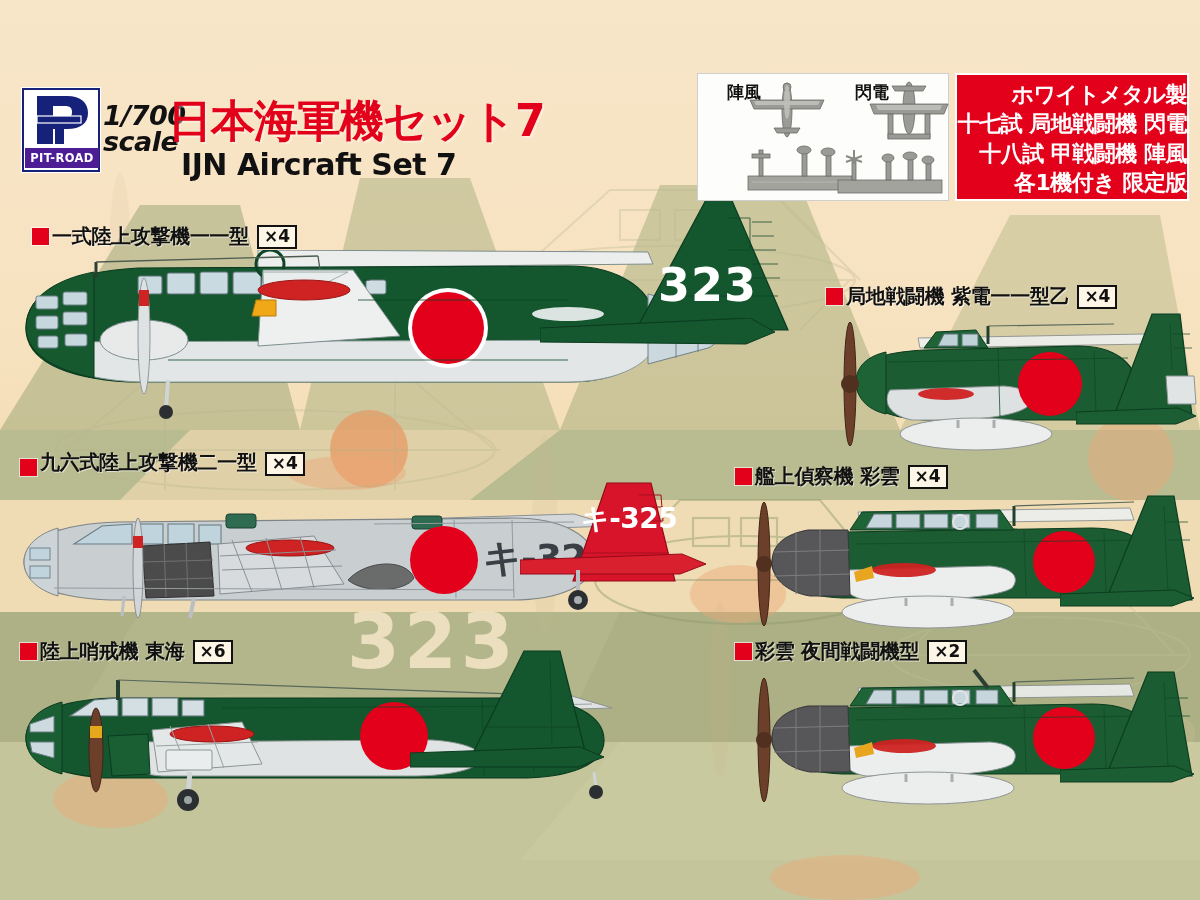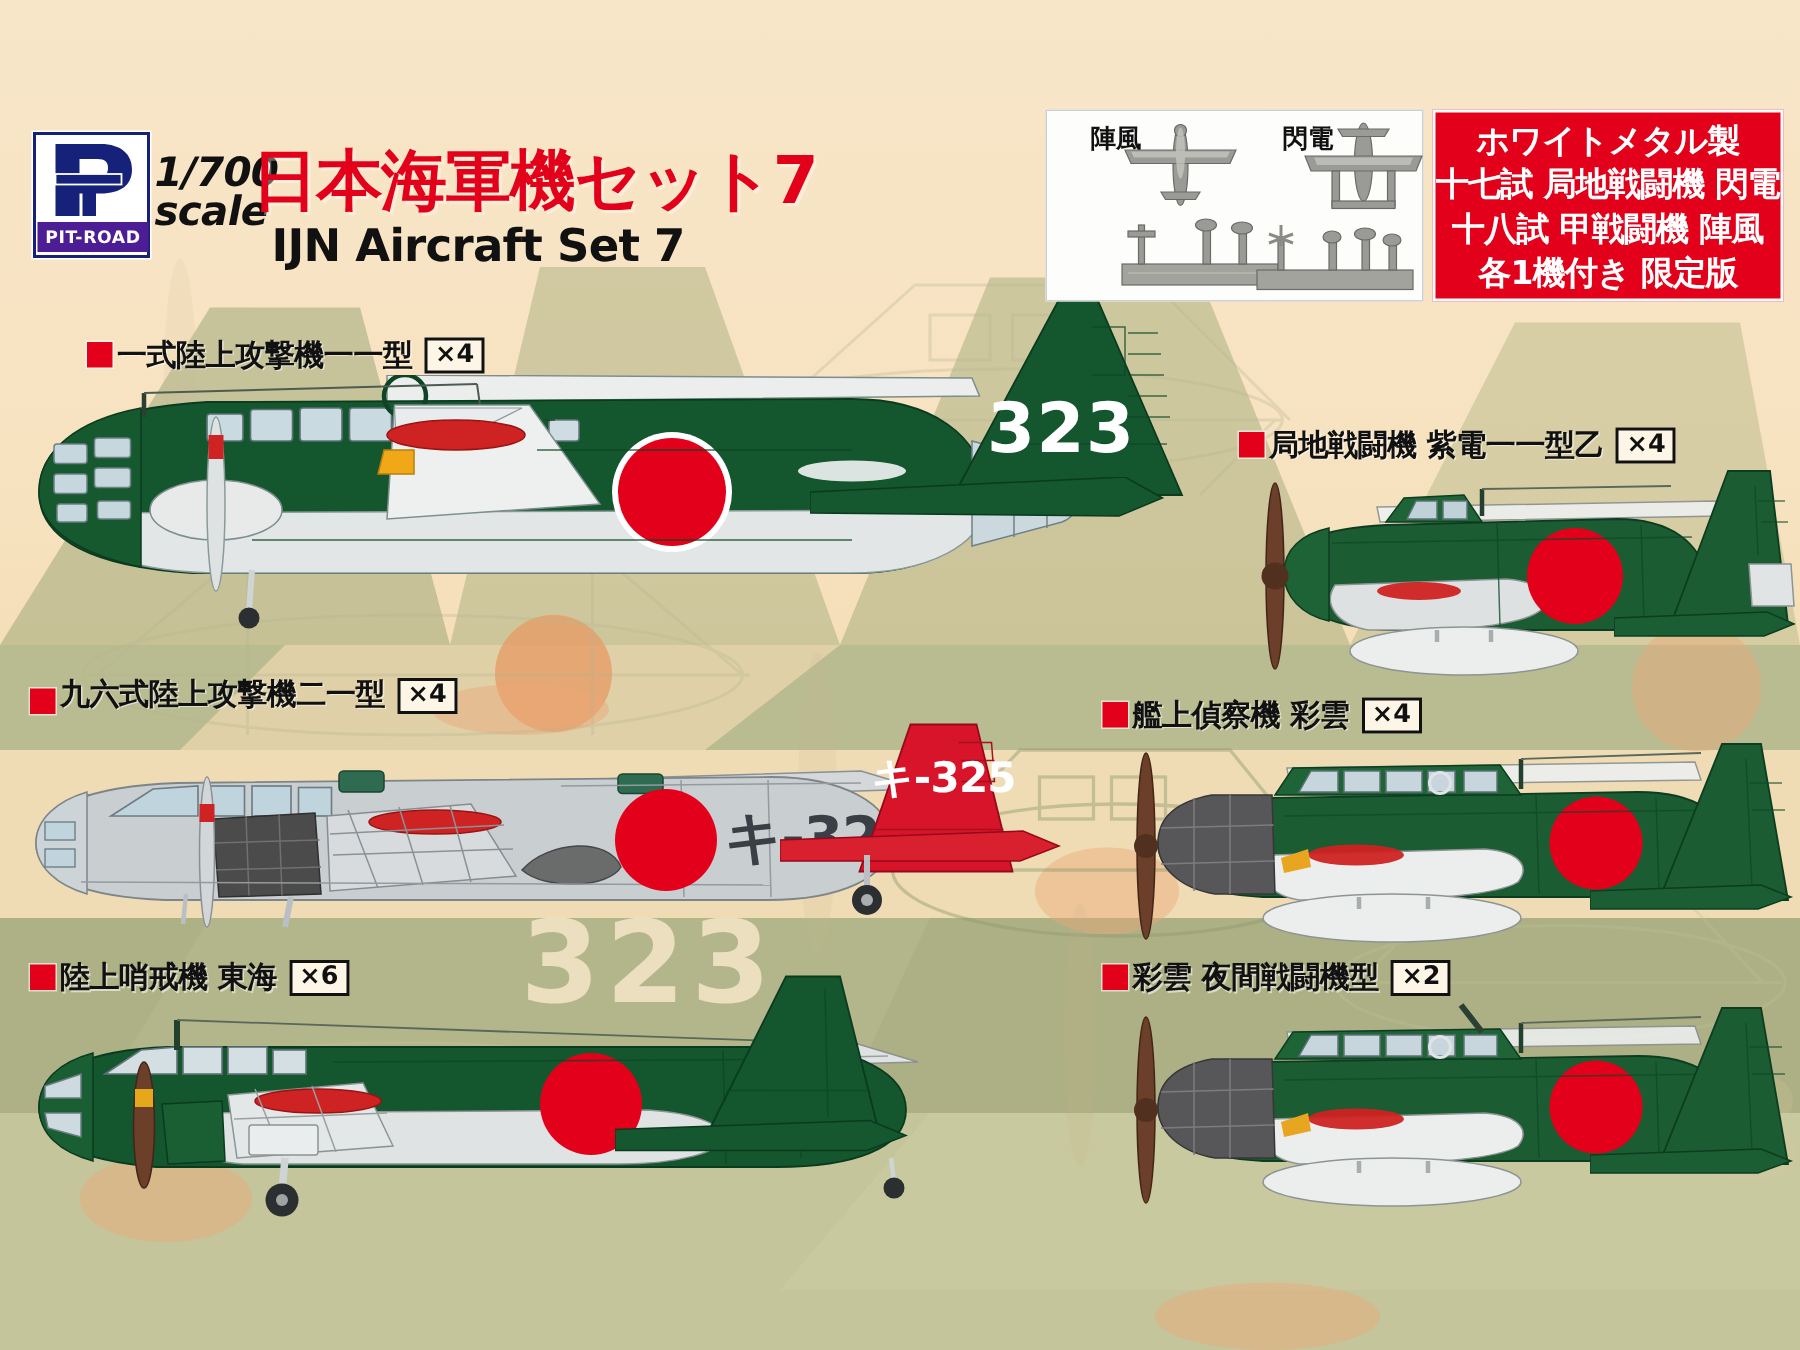--- a/index.html
+++ b/index.html
@@ -69,21 +69,21 @@
   }
 
   
   .redbanner{
     position:absolute;left:955px;top:73px;width:234px;height:128px;
     background:#e2001a;border:2px solid #ffffff;box-sizing:border-box;
     padding:3px 0 0 0;display:flex;flex-direction:column;justify-content:space-evenly;
   }
   .redbanner div{
     color:#ffffff;font-weight:700;font-size:22px;line-height:25px;
-    text-align:center;white-space:nowrap;letter-spacing:-.5px;
+    text-align:right;white-space:nowrap;letter-spacing:-.5px;
   }
 
   
   .aclabel{position:absolute;display:flex;align-items:center;white-space:nowrap;}
   .aclabel .sq{width:17px;height:17px;background:#e2001a;margin-right:3px;
     box-shadow:0 0 0 1px rgba(255,255,255,.6);}
   .aclabel .nm{color:#111;font-weight:700;font-size:20px;letter-spacing:-.3px;
     text-shadow:1px 1px 0 rgba(255,255,255,.55);}
   .aclabel .qty{
     margin-left:8px;border:2px solid #111;background:#fdf6e6;color:#111;
@@ -663,21 +663,21 @@
     </svg>
   </div>
 
   <div class="redbanner">
     <div>ホワイトメタル製</div>
     <div>十七試 局地戦闘機 閃電</div>
     <div>十八試 甲戦闘機 陣風</div>
     <div>各1機付き 限定版</div>
   </div>
 
-  <div class="aclabel" style="left:36px;top:223px;padding-left:22px;">
+  <div class="aclabel" style="left:10px;top:223px;padding-left:22px;">
     <div class="sq"></div>
     <div class="nm">一式陸上攻撃機一一型</div>
     <div class="qty">×4</div>
   </div>
 
   <div class="aclabel" style="left:20px;top:449px;align-items:flex-end;">
     <div class="sq"></div>
     <div class="nm">九六式陸上攻撃機二一型</div>
     <div class="qty">×4</div>
   </div>

